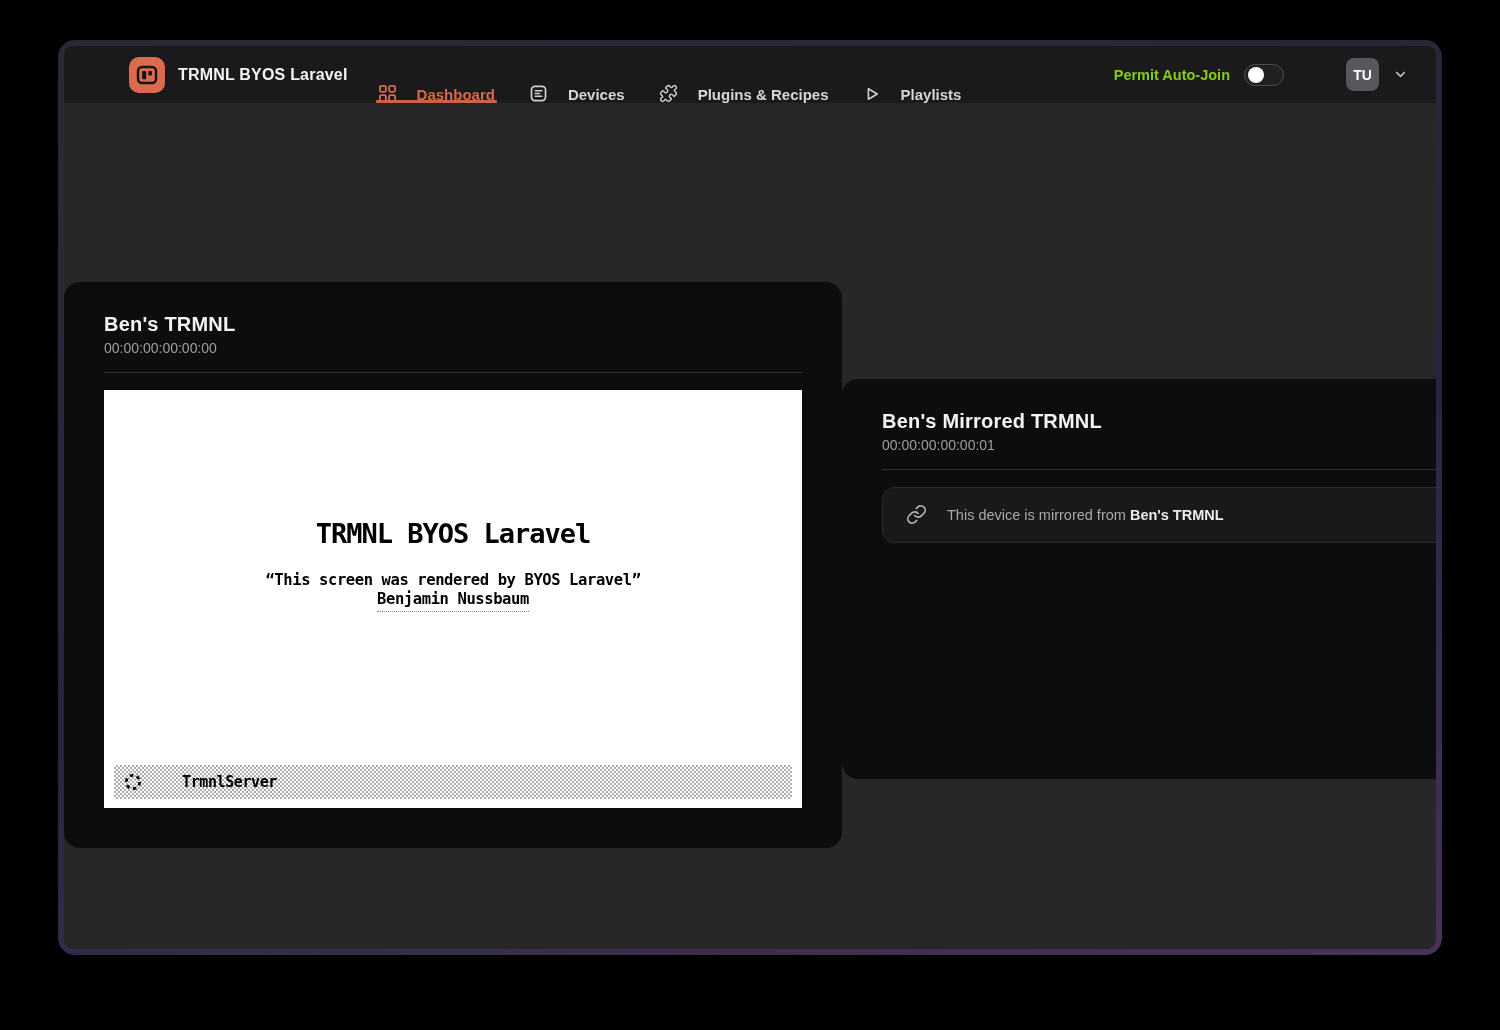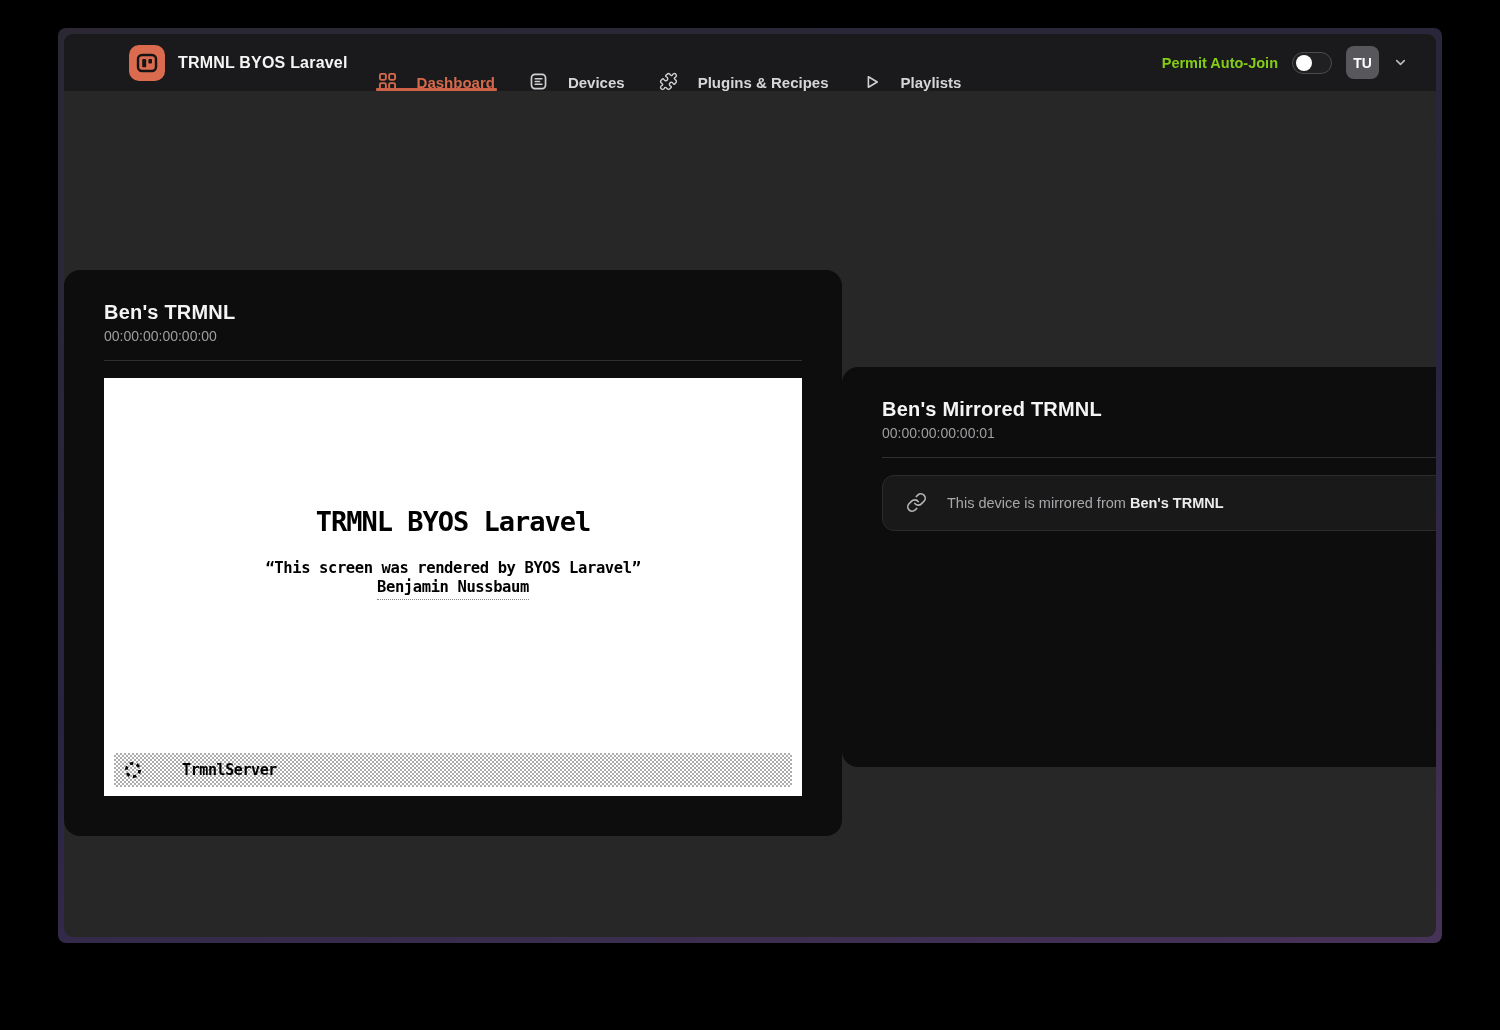--- a/index.html
+++ b/index.html
@@ -1,20 +1,20 @@
 <!DOCTYPE html>
 <html><head>
 <meta charset="utf-8">
 <style>
   * { margin:0; padding:0; box-sizing:border-box; }
   html,body { width:1500px; height:1030px; background:#000; overflow:hidden;
               font-family:"Liberation Sans", sans-serif; }
 
-  .window { position:absolute; left:58px; top:28px; width:1384px; height:915px;
-            border-radius:8px; padding:6px;
+  .window { position:absolute; left:58px; top:40px; width:1384px; height:915px;
+            border-radius:17px; padding:6px;
             background:linear-gradient(165deg,#2b2834 0%,#282440 55%,#473358 100%); }
   .window-inner { width:100%; height:100%; border-radius:9px; overflow:hidden;
                   background:#272727; display:flex; flex-direction:column; }
 
   
   .navbar { flex:0 0 57px; background:#1a1a1c; display:flex; align-items:stretch;
             padding:0 28px 0 65px; }
   .brand { display:flex; align-items:center; gap:13px; }
   .brand-logo { width:36px; height:36px; border-radius:10px; background:#DB6B4F;
                 display:flex; align-items:center; justify-content:center; }
@@ -30,21 +30,21 @@
                       background:#CE6247; border-radius:1px; }
 
   .nav-right { margin-left:auto; display:flex; align-items:center; gap:14px; }
   .permit-label { color:#84cc16; font-size:14.5px; font-weight:bold; }
   .toggle { width:40px; height:22px; border-radius:11px; background:#202022;
             border:1px solid #4c4c50; position:relative; cursor:pointer; }
   .toggle-knob { position:absolute; left:3px; top:2px; width:16px; height:16px;
                  border-radius:50%; background:#fff; }
   .avatar { width:33px; height:33px; border-radius:8px; background:#58575c;
             color:#fff; font-size:14px; font-weight:bold; display:flex;
-            align-items:center; justify-content:center; cursor:pointer; }
+            align-items:center; justify-content:center; cursor:pointer;margin-left:48px; }
   .caret { display:flex; color:#b9b9bd; cursor:pointer; }
 
   
   .content { flex:1 1 auto; overflow:hidden; display:flex; flex-direction:row;
              align-items:center; padding-top:77px; }
   .device-card { flex:0 0 auto; width:778px; background:#0d0d0d; border-radius:16px;
                  padding:31px 40px 40px; }
   .device-card + .device-card { margin-top:28px; min-height:400px; }
   .device-name { color:#f4f4f5; font-size:20px; font-weight:bold; letter-spacing:.2px; }
   .device-mac { color:#9f9fa3; font-size:14px; margin-top:4px; }

